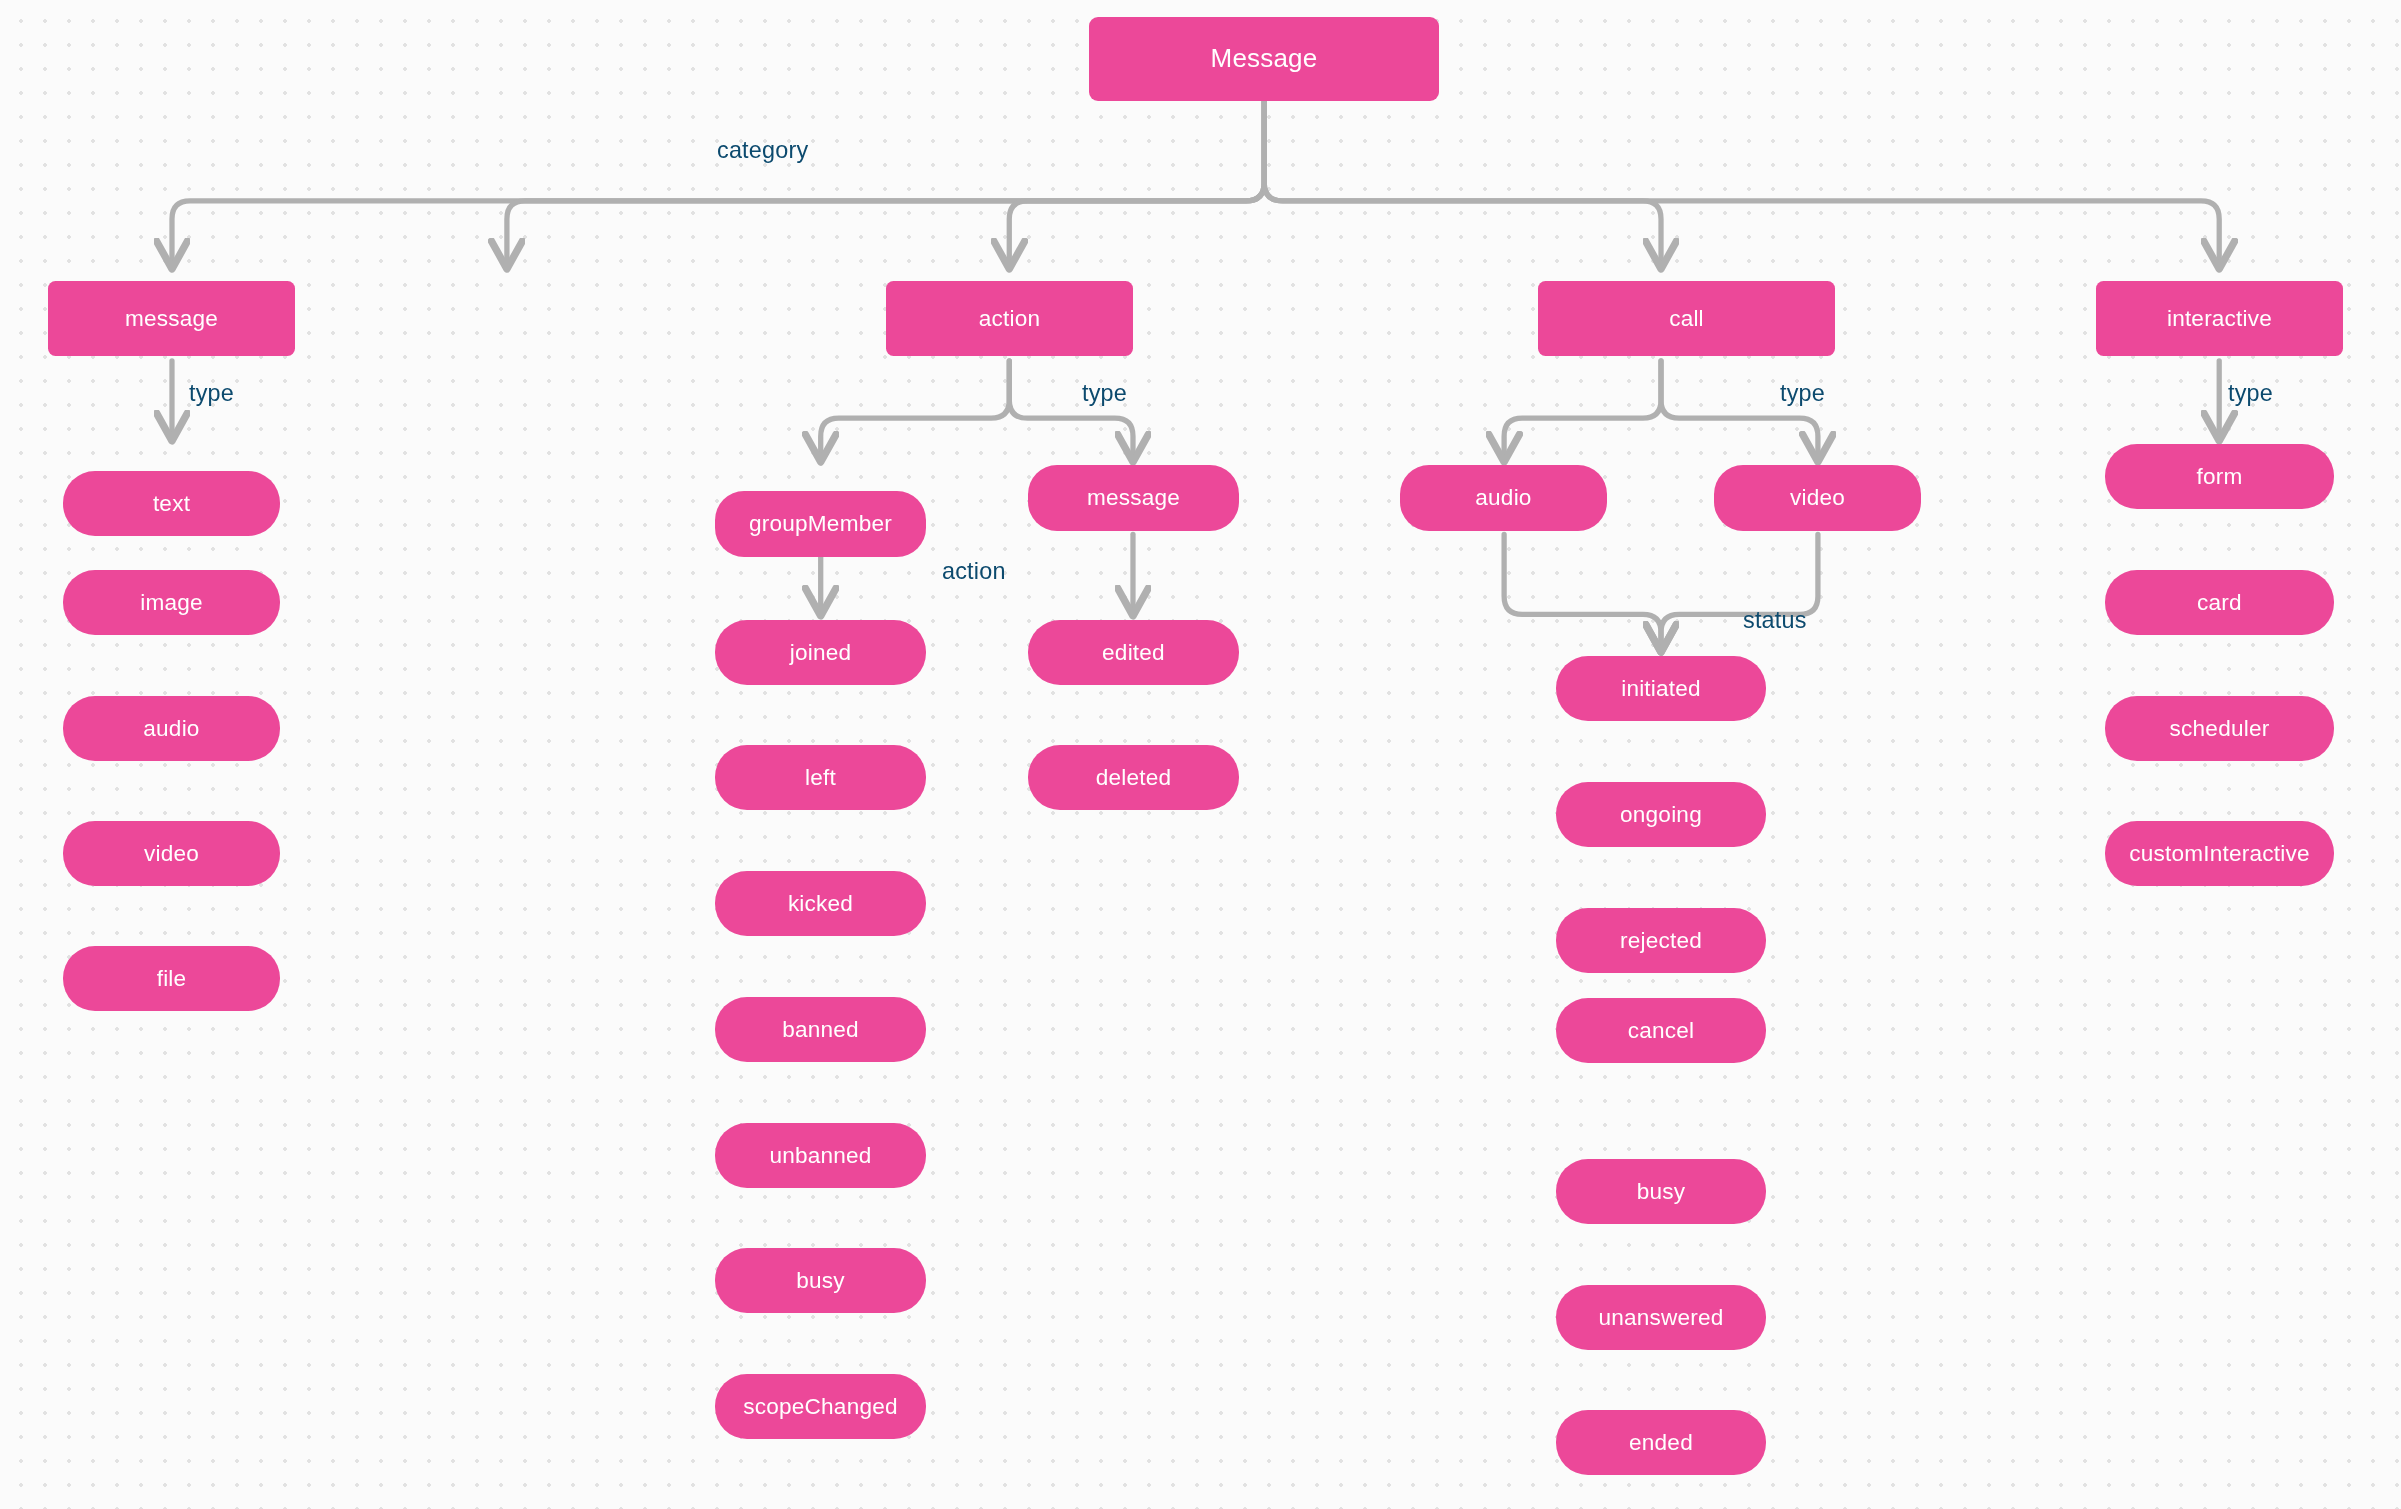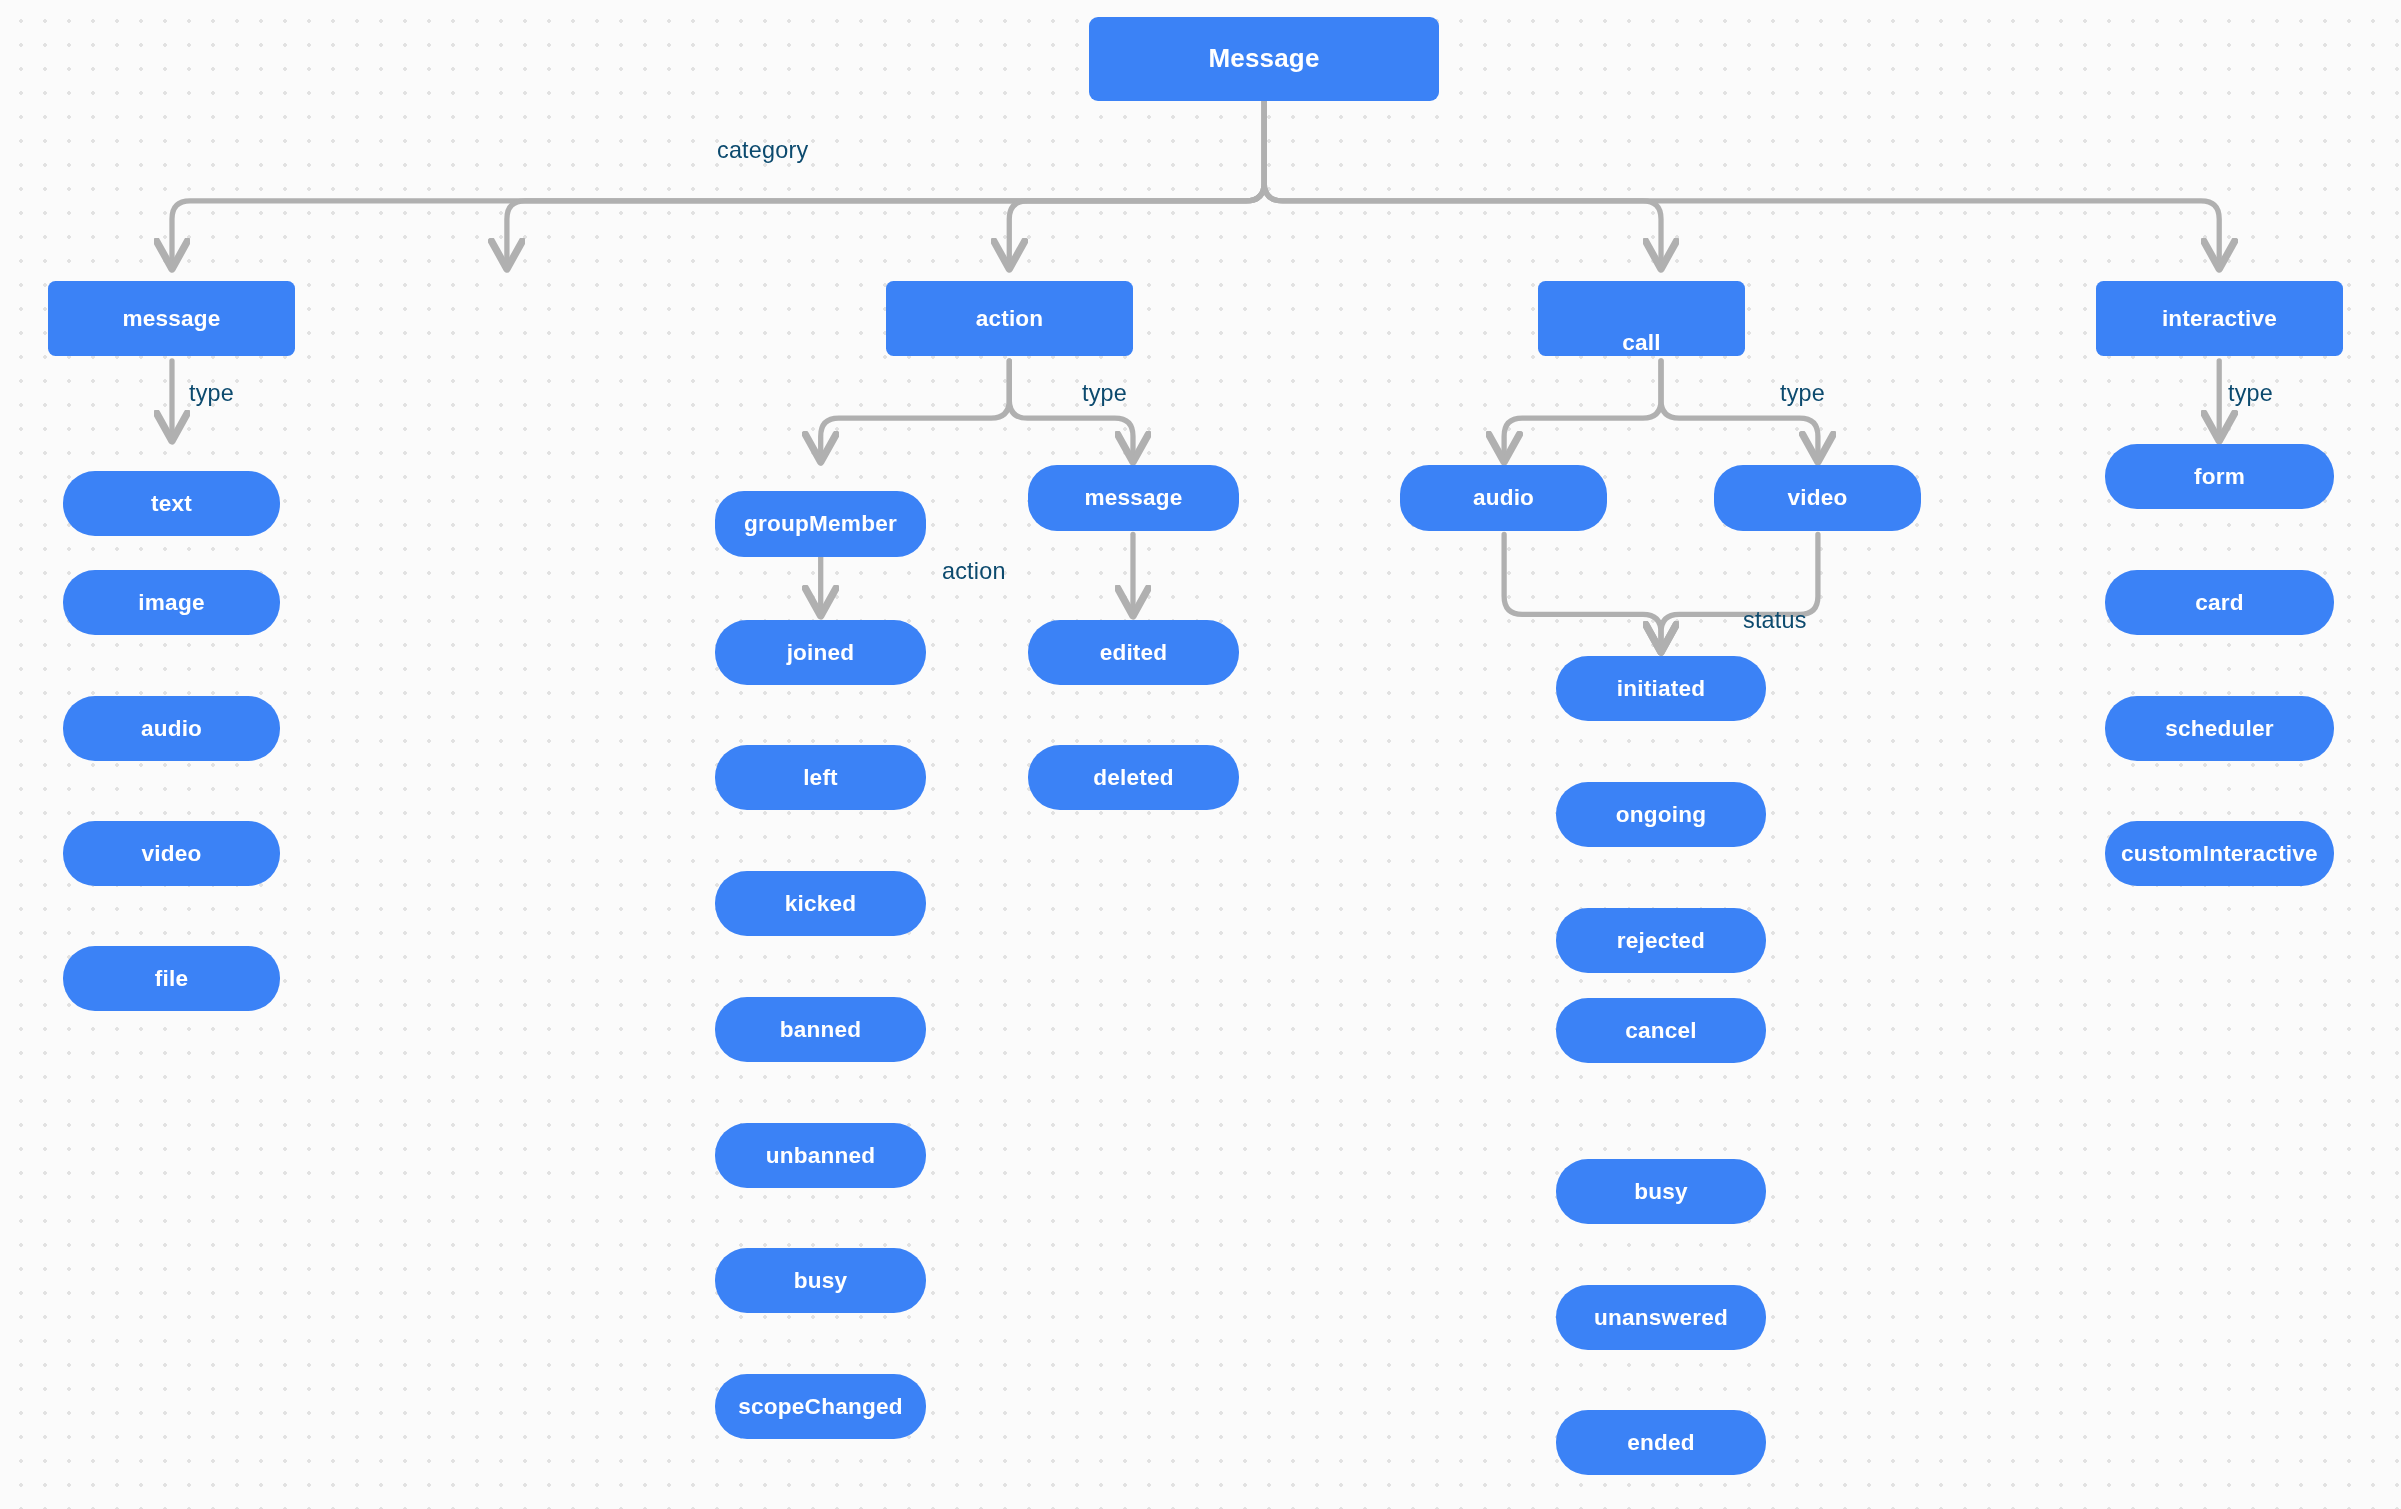--- a/index.html
+++ b/index.html
@@ -24,29 +24,28 @@
   }
   #edges {
     position: absolute;
     left: 0; top: 0;
     width: 2401px;
     height: 1510px;
     pointer-events: none;
   }
   .node {
     position: absolute;
-    background: #3b82f6;
+    background: #ec4899;
     color: #ffffff;
     display: flex;
     align-items: center;
     justify-content: center;
     text-align: center;
     white-space: nowrap;
     letter-spacing: 0.2px;
-    font-weight: bold;
   }
   .node.root {
     border-radius: 9px;
     font-size: 26px;
   }
   .node.cat {
     border-radius: 7.5px;
     font-size: 22.6px;
   }
   .node.sub {
@@ -121,21 +120,21 @@
   <div class="edge-label" style="left:2228px; top:380px;">type</div>
   <div class="edge-label" style="left:942px; top:558px;">action</div>
   <div class="edge-label" style="left:1743px; top:607px;">status</div>
 
   <div class="node cat" style="left:48px; top:281px; width:247px; height:75px;">
     <span>message</span>
   </div>
   <div class="node cat" style="left:886px; top:281px; width:247px; height:75px;">
     <span>action</span>
   </div>
-  <div class="node cat" style="left:1538px; top:281px; width:207px; height:75px;align-items:flex-end;">
+  <div class="node cat" style="left:1538px; top:281px; width:297px; height:75px;">
     <span>call</span>
   </div>
   <div class="node cat" style="left:2096px; top:281px; width:247px; height:75px;">
     <span>interactive</span>
   </div>
 
   <div class="node leaf" style="left:63px; top:444px; width:217px; height:65px;margin-top:27px;">
     <span>text</span>
   </div>
   <div class="node leaf" style="left:63px; top:570px; width:217px; height:65px;">

